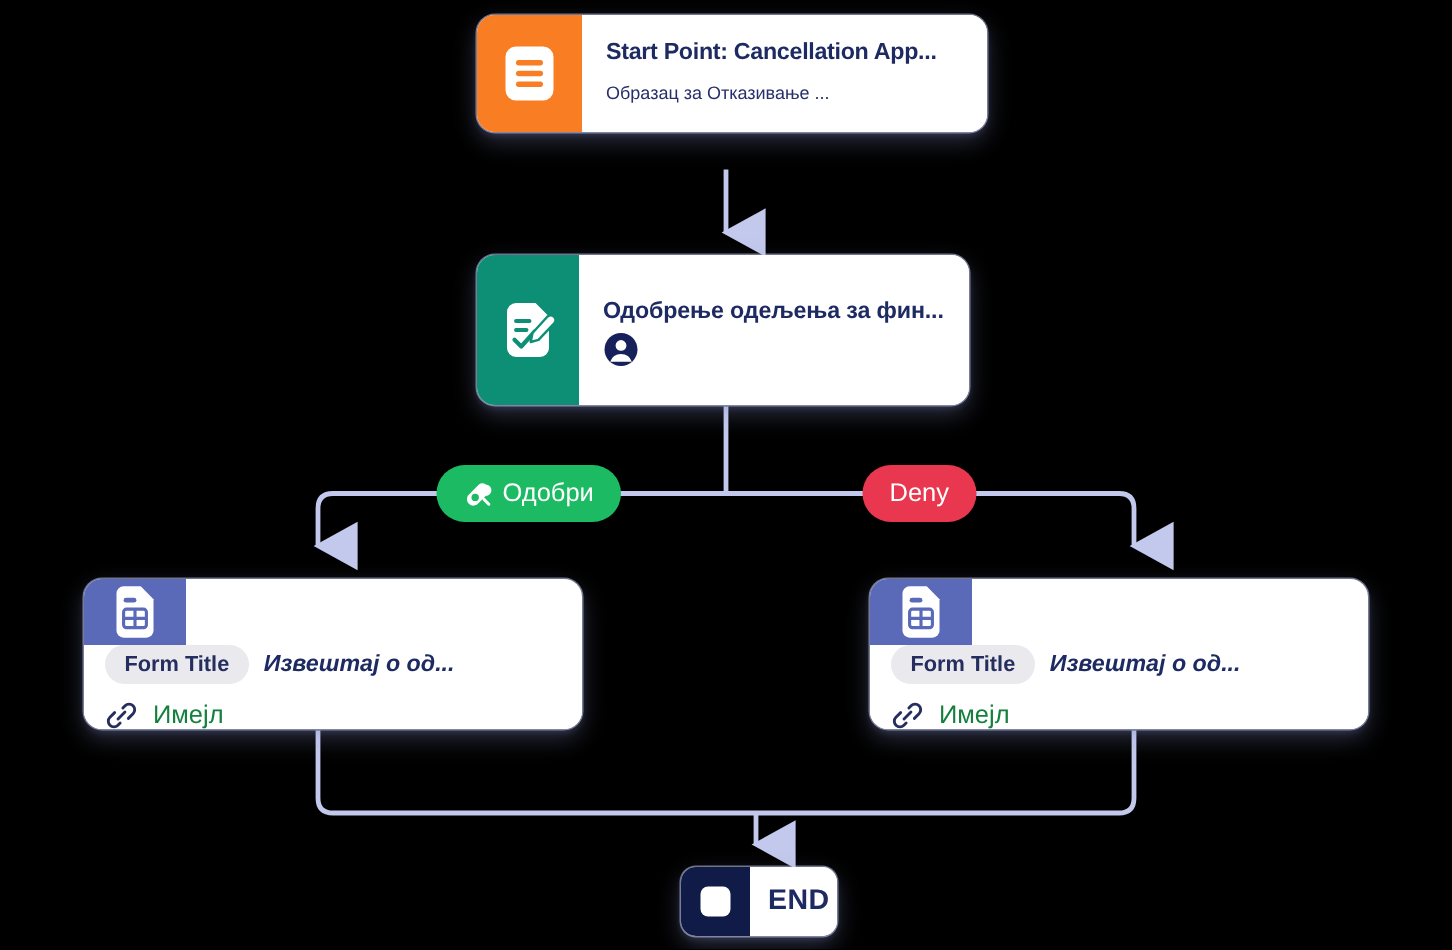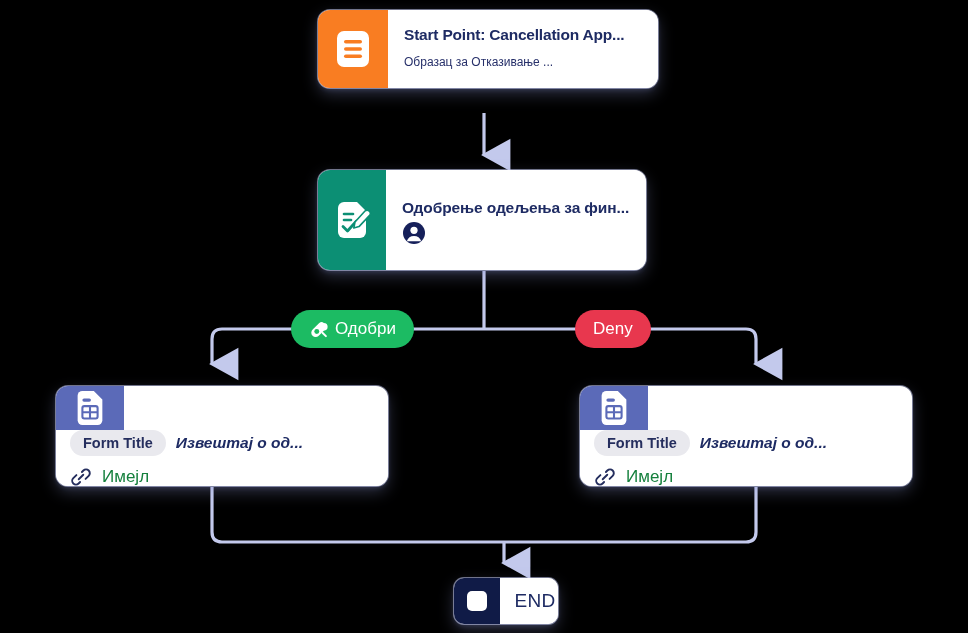--- a/index.html
+++ b/index.html
@@ -203,22 +203,21 @@
     width: 46px;
     background: #101b47;
   }
   #node-end .node-body {
     padding: 0 0 0 12px;
   }
   #node-end .node-title {
     font-size: 19px;
     color: #1e2b63;
     letter-spacing: 0.3px;
-    font-weight: normal;
-    text-align: center;
+    font-weight: bold;
   }
   .stop-square {
     width: 20px;
     height: 20px;
     background: #ffffff;
     border-radius: 5px;
   }
 
   
   .icn { display: block; }

